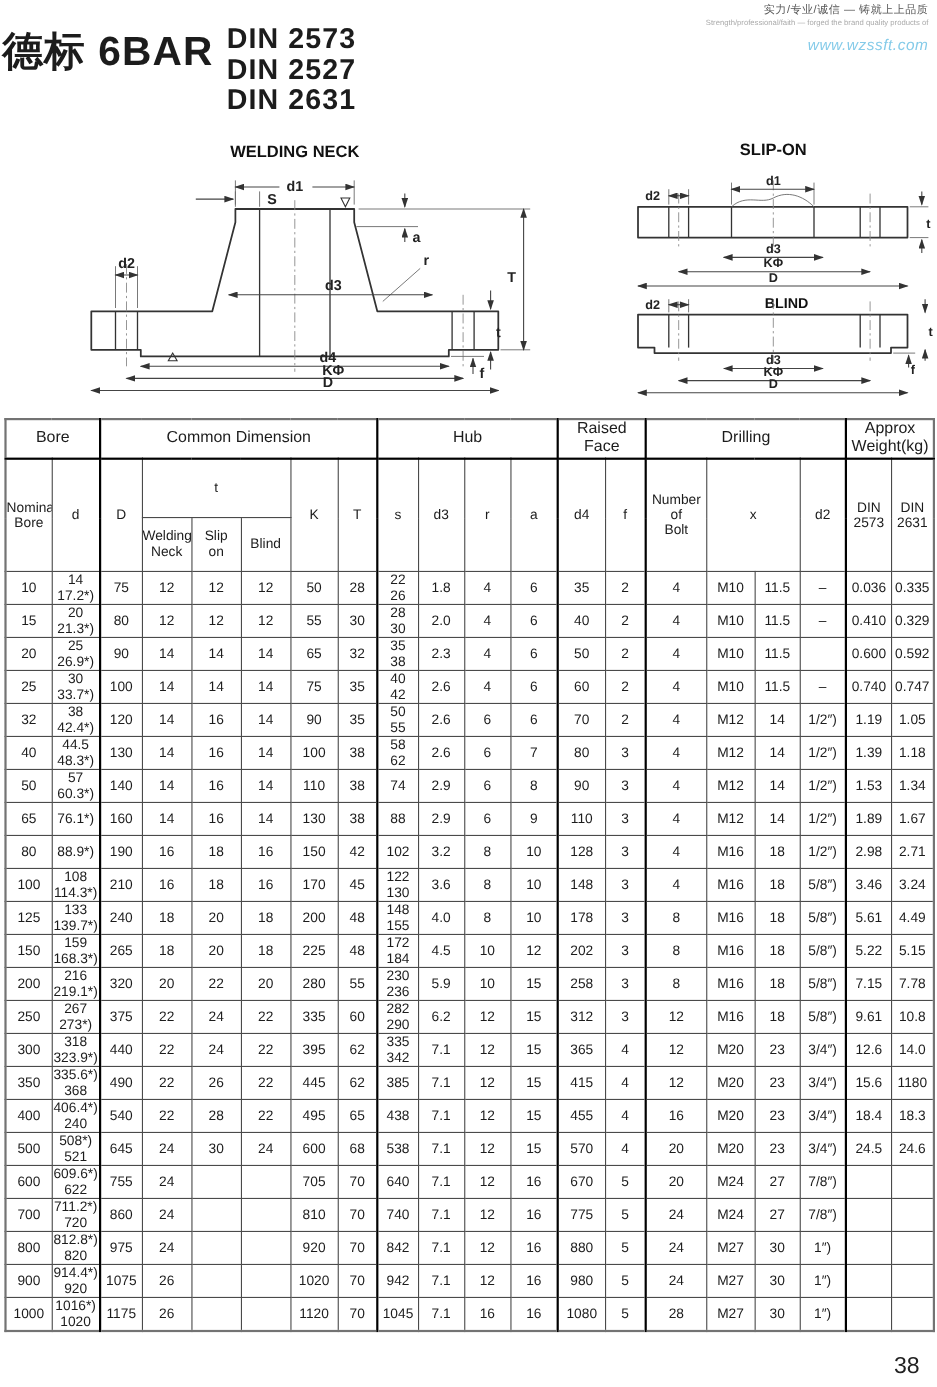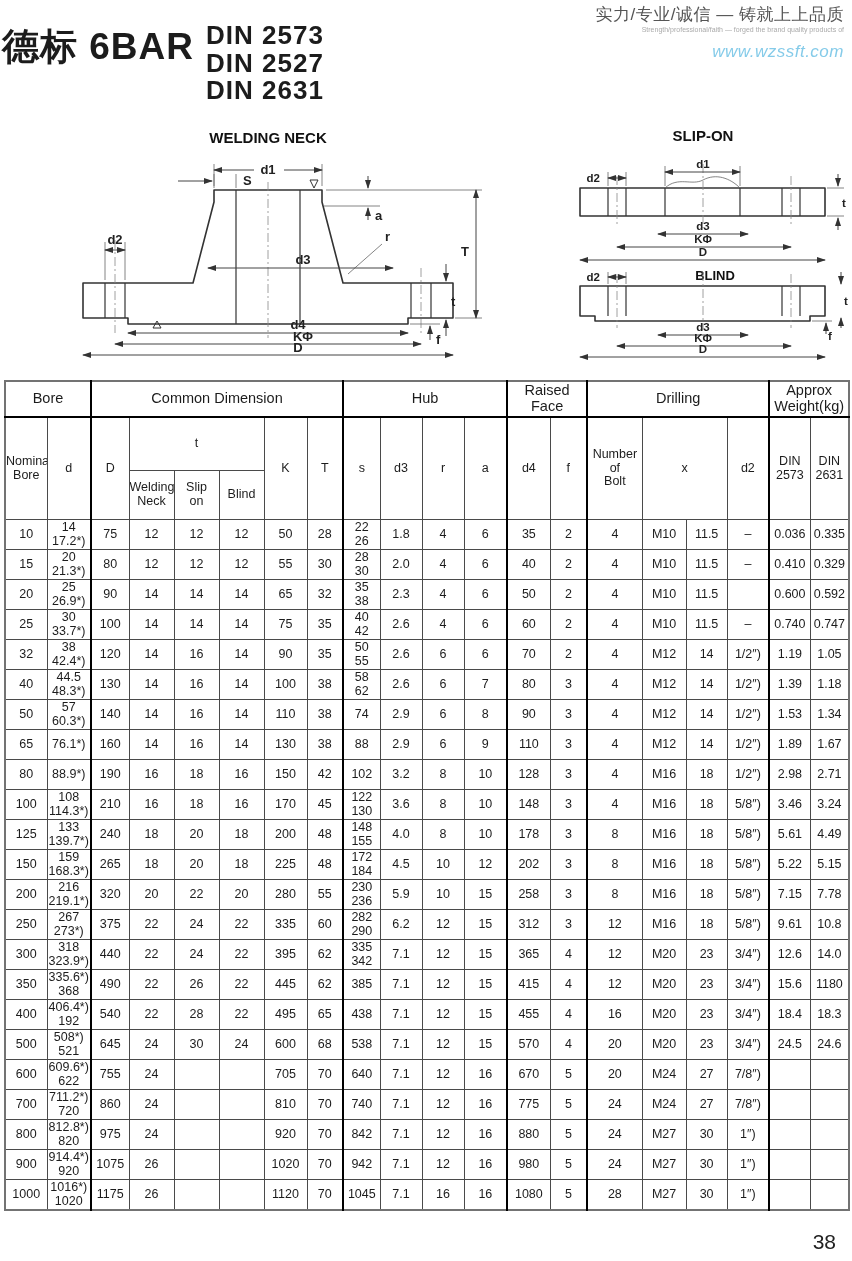--- a/index.html
+++ b/index.html
@@ -1,23 +1,23 @@
 <!DOCTYPE html>
 <html><head>
 <meta charset="utf-8">
 <style>
   html,body{margin:0;padding:0;background:#fff;}
   .page{position:relative;width:852px;height:1261px;background:#fff;overflow:hidden;
         font-family:"Liberation Sans","DejaVu Sans",sans-serif;color:#1c1c1c;}
 
   
   .brand{position:absolute;top:4px;right:8px;text-align:right;line-height:1.25;}
-  .brand .cn{font-size:17px;color:#555;letter-spacing:.5px;}
+  .brand .cn{font-size:10px;color:#555;letter-spacing:.5px;}
   .brand .en{font-size:7px;color:#aaa;margin-top:1px;}
-  .brand .web{font-size:17px;color:#85cbe9;font-style:italic;margin-top:6px;letter-spacing:.5px;}
+  .brand .web{font-size:14px;color:#85cbe9;font-style:italic;margin-top:6px;letter-spacing:.5px;}
 
   
   .title-block{position:absolute;left:2px;top:22px;display:flex;gap:12px;}
   .title-cn{font-size:37px;font-weight:600;letter-spacing:1px;white-space:nowrap;}
   .standards{display:flex;flex-direction:column;font-size:26px;font-weight:600;line-height:1.06;letter-spacing:1px;}
 
   
   .drawing{position:absolute;}
   .dw-wn{left:58px;top:128px;}
   .dw-so{left:560px;top:128px;text-align:right;}
@@ -663,21 +663,21 @@
           <td>12</td>
           <td>M20</td>
           <td>23</td>
           <td class="gr">3/4″)</td>
           <td>15.6</td>
           <td>1180</td>
         </tr>
         <tr>
           <td>400</td>
           <td class="gr">406.4*)
-192</td>
+240</td>
           <td>540</td>
           <td>22</td>
           <td>28</td>
           <td>22</td>
           <td>495</td>
           <td class="gr">65</td>
           <td>438</td>
           <td>7.1</td>
           <td>12</td>
           <td class="gr">15</td>

